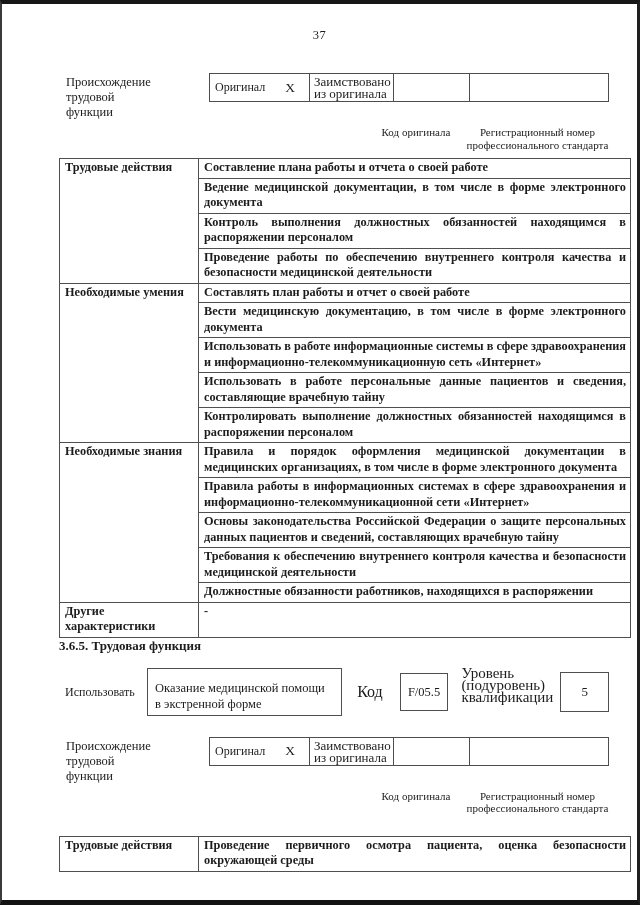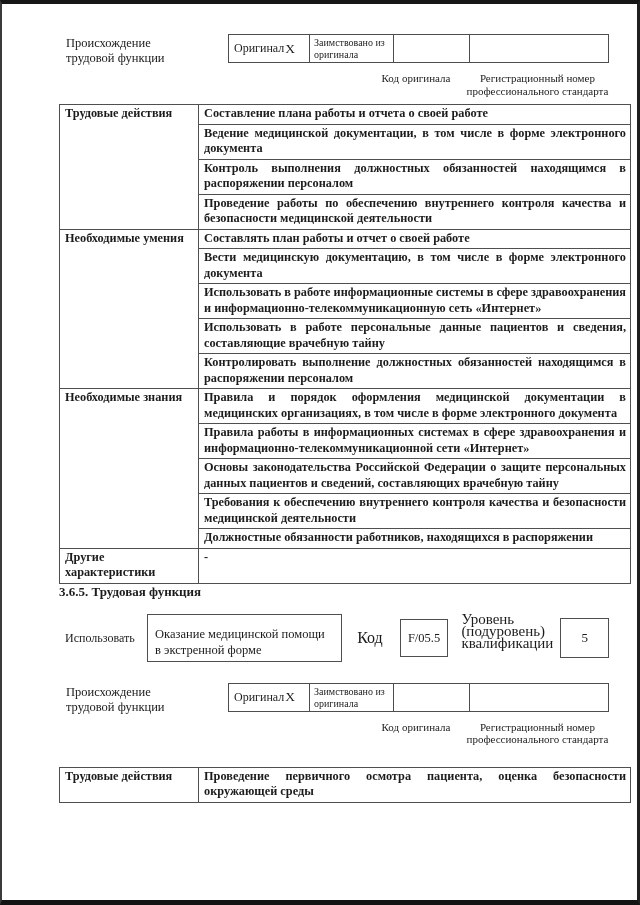--- a/index.html
+++ b/index.html
@@ -38,29 +38,29 @@
     padding: 2px 10px 0 7px;
   }
   .origin-table { display: flex; }
   .ocell {
     border: 1px solid #4d4d4d;
     height: 29px;
     background: #fff;
   }
   .ocell + .ocell { margin-left: -1px; }
   .oc1 {
-    width: 82px;
+    width: 101px;
     display: flex; align-items: center; justify-content: space-between;
     padding: 0 14px 0 5px;
     font-size: 12px;
   }
   .xmark { font-size: 13.5px; }
   .oc2 {
     width: 85px;
-    font-size: 10px; line-height: 12px;
+    font-size: 13px; line-height: 12px;
     padding: 2px 2px 16px 4px;
   }
   .oc3 { width: 77px; }
   .oc4 { width: 140px; }
   .origin-captions { display: flex; margin-top: 6px; }
   .ocap-spacer { width: 326px; }
   .ocap1 {
     width: 96px; text-align: center;
     font-size: 11px; line-height: 12.5px;
   }
@@ -125,20 +125,21 @@
   }
 
   .origin.second { margin-top: 19px; }
   table.reqs.bottom { margin-top: 21px; }
 </style>
 </head>
 <body>
 
 <div class="page">
 
+  <div class="pageno">37</div>
 
   <div class="content">
 
     <div class="origin">
       <div class="origin-row">
         <div class="origin-label">Происхождение трудовой функции</div>
         <div class="origin-table">
           <div class="ocell oc1">
             <span>Оригинал</span>
             <span class="xmark">X</span>

